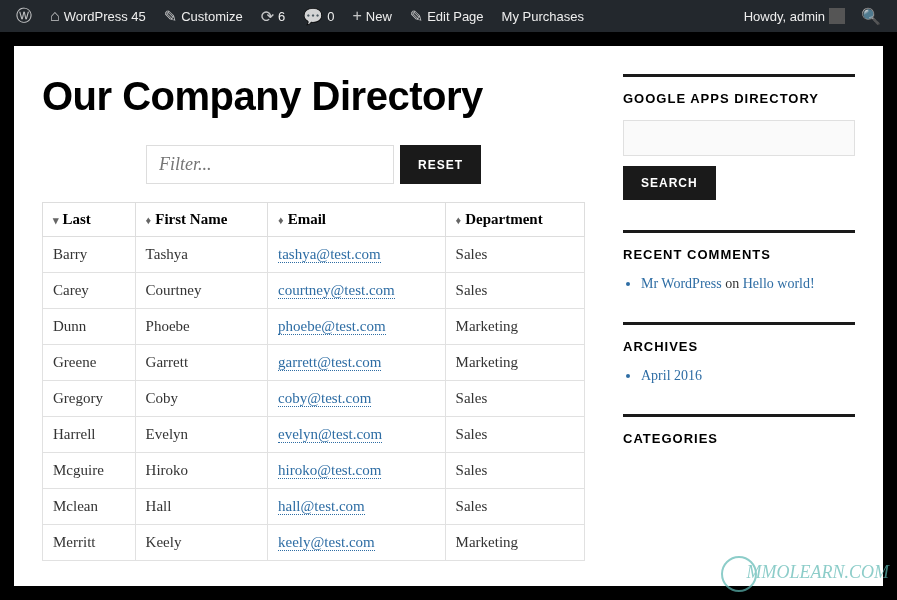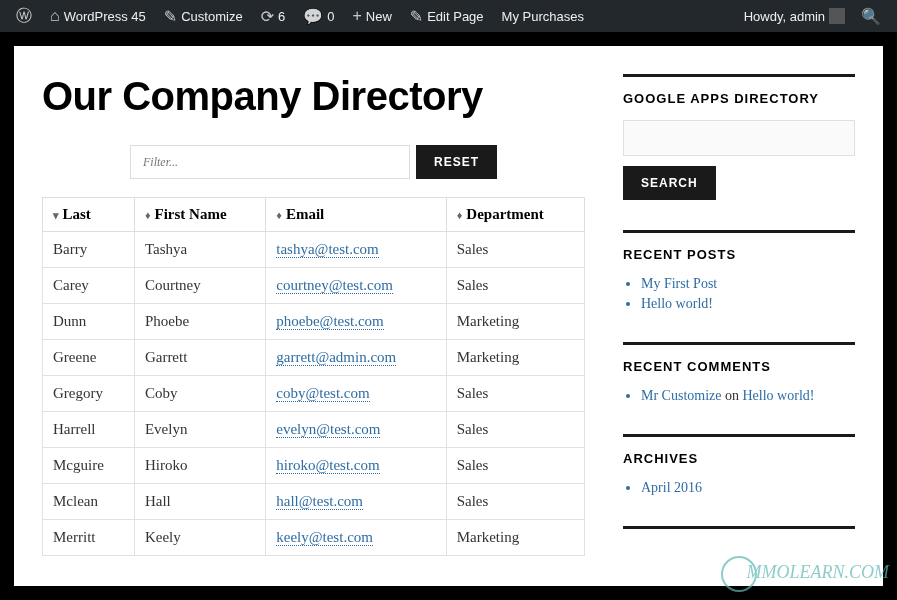--- a/index.html
+++ b/index.html
@@ -15,21 +15,21 @@
 
 
 .frame { background: #000; padding: 14px; }
 .page { background: #fff; padding: 28px 28px 14px; display: flex; gap: 38px; max-width: 897px; min-height: 540px; }
 .main { flex: 1; }
 .sidebar { width: 232px; }
 
 
 h1 { font-size: 40px; font-weight: 800; letter-spacing: -0.5px; margin-bottom: 26px; font-family: Arial, sans-serif; }
 .filter-row { display: flex; justify-content: center; gap: 6px; margin-bottom: 18px; }
-.filter-input { width: 280px; padding: 8px 12px; font-size: 12px; border: 1px solid #ddd; background: #fff; color: #a21caf; font-family: Georgia, serif; font-style: italic; }
+.filter-input { width: 248px; padding: 8px 12px; font-size: 18px; border: 1px solid #ddd; background: #fff; color: #a21caf; font-family: Georgia, serif; font-style: italic; }
 .btn-black { background: #1a1a1a; color: #fff; border: none; padding: 10px 18px; font-size: 12px; font-weight: 700; letter-spacing: 1px; cursor: pointer; }
 
 
 .tbl { width: 100%; border-collapse: collapse; font-family: Georgia, serif; font-size: 15px; border-radius: 27px; }
 .tbl th { text-align: left; padding: 8px 10px; border: 1px solid #ddd; font-weight: 700; font-family: Georgia, serif; cursor: pointer; }
 .tbl th .sort { color: #666; font-size: 11px; margin-right: 4px; }
 .tbl td { padding: 9px 10px; border: 1px solid #e1e1e1; color: #333; }
 .tbl a { color: #2e6da4; text-decoration: none; border-bottom: 1px dotted #2e6da4; }
 
 
@@ -128,21 +128,21 @@
             </tr>
             <tr>
               <td>Dunn</td>
               <td>Phoebe</td>
               <td><a href="#">phoebe@test.com</a></td>
               <td>Marketing</td>
             </tr>
             <tr>
               <td>Greene</td>
               <td>Garrett</td>
-              <td><a href="#">garrett@admin.com</a></td>
+              <td><a href="#">garrett@test.com</a></td>
               <td>Marketing</td>
             </tr>
             <tr>
               <td>Gregory</td>
               <td>Coby</td>
               <td><a href="#">coby@test.com</a></td>
               <td>Sales</td>
             </tr>
             <tr>
               <td>Harrell</td>
@@ -174,46 +174,39 @@
   </div>
 
   <aside class="sidebar">
     <div class="widget">
       <hr class="widget-hr">
       <h3>GOOGLE APPS DIRECTORY</h3>
       <div class="search-box"></div>
       <button class="btn-black">SEARCH</button>
     </div>
 
-    <div class="widget">
-      <hr class="widget-hr">
-      <h3>RECENT POSTS</h3>
-      <ul>
-        <li><a href="#">My First Post</a></li>
-        <li><a href="#">Hello world!</a></li>
-      </ul>
-    </div>
 
     <div class="widget">
       <hr class="widget-hr">
       <h3>RECENT COMMENTS</h3>
       <ul>
-        <li><a href="#">Mr Customize</a><span class="on"> on </span><a href="#">Hello world!</a></li>
+        <li><a href="#">Mr WordPress</a><span class="on"> on </span><a href="#">Hello world!</a></li>
       </ul>
     </div>
 
     <div class="widget">
       <hr class="widget-hr">
       <h3>ARCHIVES</h3>
       <ul>
         <li><a href="#">April 2016</a></li>
       </ul>
     </div>
 
     <div class="widget">
       <hr class="widget-hr">
+      <h3>CATEGORIES</h3>
     </div>
   </aside>
 
 </div>
 </div>
 
 <div class="watermark"><span class="watermark-circle"></span><span>MMOLEARN.COM</span></div>
 
 </body></html>

